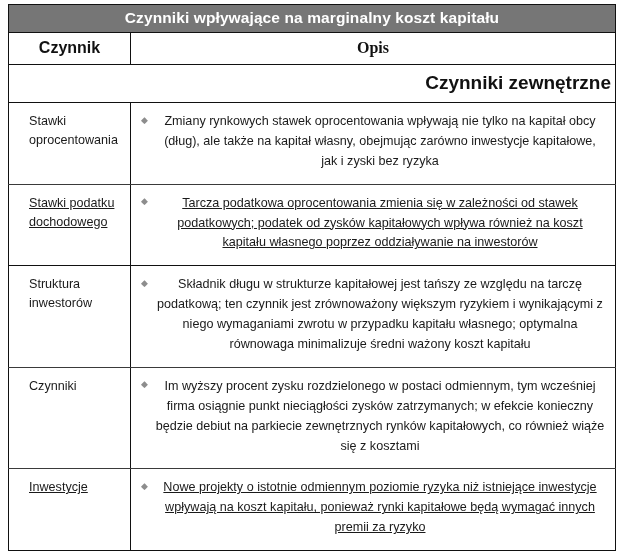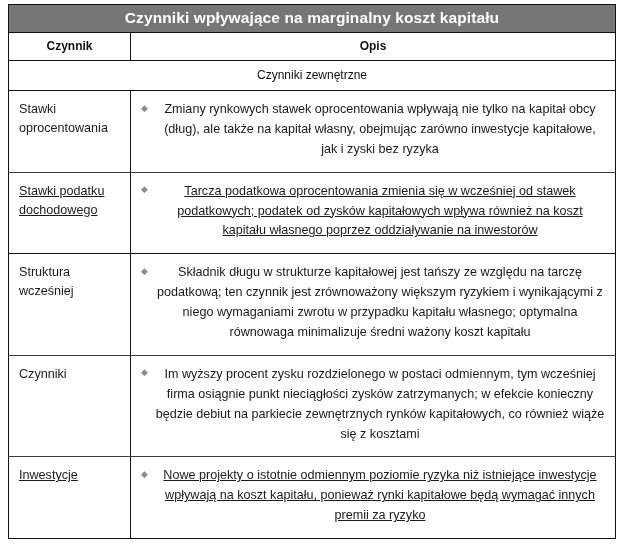--- a/index.html
+++ b/index.html
@@ -40,59 +40,60 @@
     text-align: center;
     padding: 4px 4px 5px 4px;
     letter-spacing: 0.1px;
     border-left: 1.6px solid #111111;
     border-right: 1.6px solid #111111;
     border-top: 1.6px solid #111111;
   }
 
   
   .colhead-row td {
-    font-size: 12px;
+    font-size: 16px;
     font-weight: bold;
     text-align: center;
     padding: 6px 4px 7px 4px;
     border-top: 1.6px solid #111111;
     border-bottom: 1.6px solid #111111;
     color: #111111;
   }
   .colhead-row td.c1 {
     border-left: 1.6px solid #111111;
     border-right: 1.2px solid #111111;
   }
   .colhead-row td.c2 {
     border-right: 1.6px solid #111111;
+    font-family: Liberation Serif, serif;
   }
 
   
   .section-row td {
-    font-size: 12px;
-    font-weight: normal;
-    text-align: center;
+    font-size: 19px;
+    font-weight: bold;
+    text-align: right;
     padding: 7px 4px 8px 4px;
     color: #111111;
     border-left: 1.6px solid #111111;
     border-right: 1.6px solid #111111;
     border-bottom: 1.6px solid #111111;
   }
 
   
   .data-row td {
     font-size: 12.6px;
     vertical-align: top;
     color: #1a1a1a;
     border-bottom: 1px solid #3a3a3a;
   }
   .data-row td.factor {
     border-left: 1.6px solid #111111;
     border-right: 1.2px solid #111111;
-    padding: 9px 8px 12px 10px;
+    padding: 9px 8px 12px 20px;
     line-height: 1.52;
   }
   .data-row td.desc {
     border-right: 1.6px solid #111111;
     padding: 9px 10px 12px 10px;
   }
   .data-row.last td {
     border-bottom: 1.6px solid #111111;
     text-decoration: underline;
   }
@@ -145,28 +146,28 @@
             <span class="desc-text">Zmiany rynkowych stawek oprocentowania wpływają nie tylko na kapitał obcy (dług), ale także na kapitał własny, obejmując zarówno inwestycje kapitałowe, jak i zyski bez ryzyka</span>
           </div>
         </td>
       </tr>
 
       <tr class="data-row last">
         <td class="factor">Stawki podatku dochodowego</td>
         <td class="desc">
           <div class="bullet-line">
             <span class="bullet-mark">◆</span>
-            <span class="desc-text">Tarcza podatkowa oprocentowania zmienia się w wcześniej od stawek podatkowych; podatek od zysków kapitałowych wpływa również na koszt kapitału własnego poprzez oddziaływanie na inwestorów</span>
+            <span class="desc-text">Tarcza podatkowa oprocentowania zmienia się w zależności od stawek podatkowych; podatek od zysków kapitałowych wpływa również na koszt kapitału własnego poprzez oddziaływanie na inwestorów</span>
           </div>
         </td>
       </tr>
 
 
       <tr class="data-row">
-        <td class="factor">Struktura wcześniej</td>
+        <td class="factor">Struktura inwestorów</td>
         <td class="desc">
           <div class="bullet-line">
             <span class="bullet-mark">◆</span>
             <span class="desc-text">Składnik długu w strukturze kapitałowej jest tańszy ze względu na tarczę podatkową; ten czynnik jest zrównoważony większym ryzykiem i wynikającymi z niego wymaganiami zwrotu w przypadku kapitału własnego; optymalna równowaga minimalizuje średni ważony koszt kapitału</span>
           </div>
         </td>
       </tr>
 
       <tr class="data-row">
         <td class="factor">Czynniki</td>

